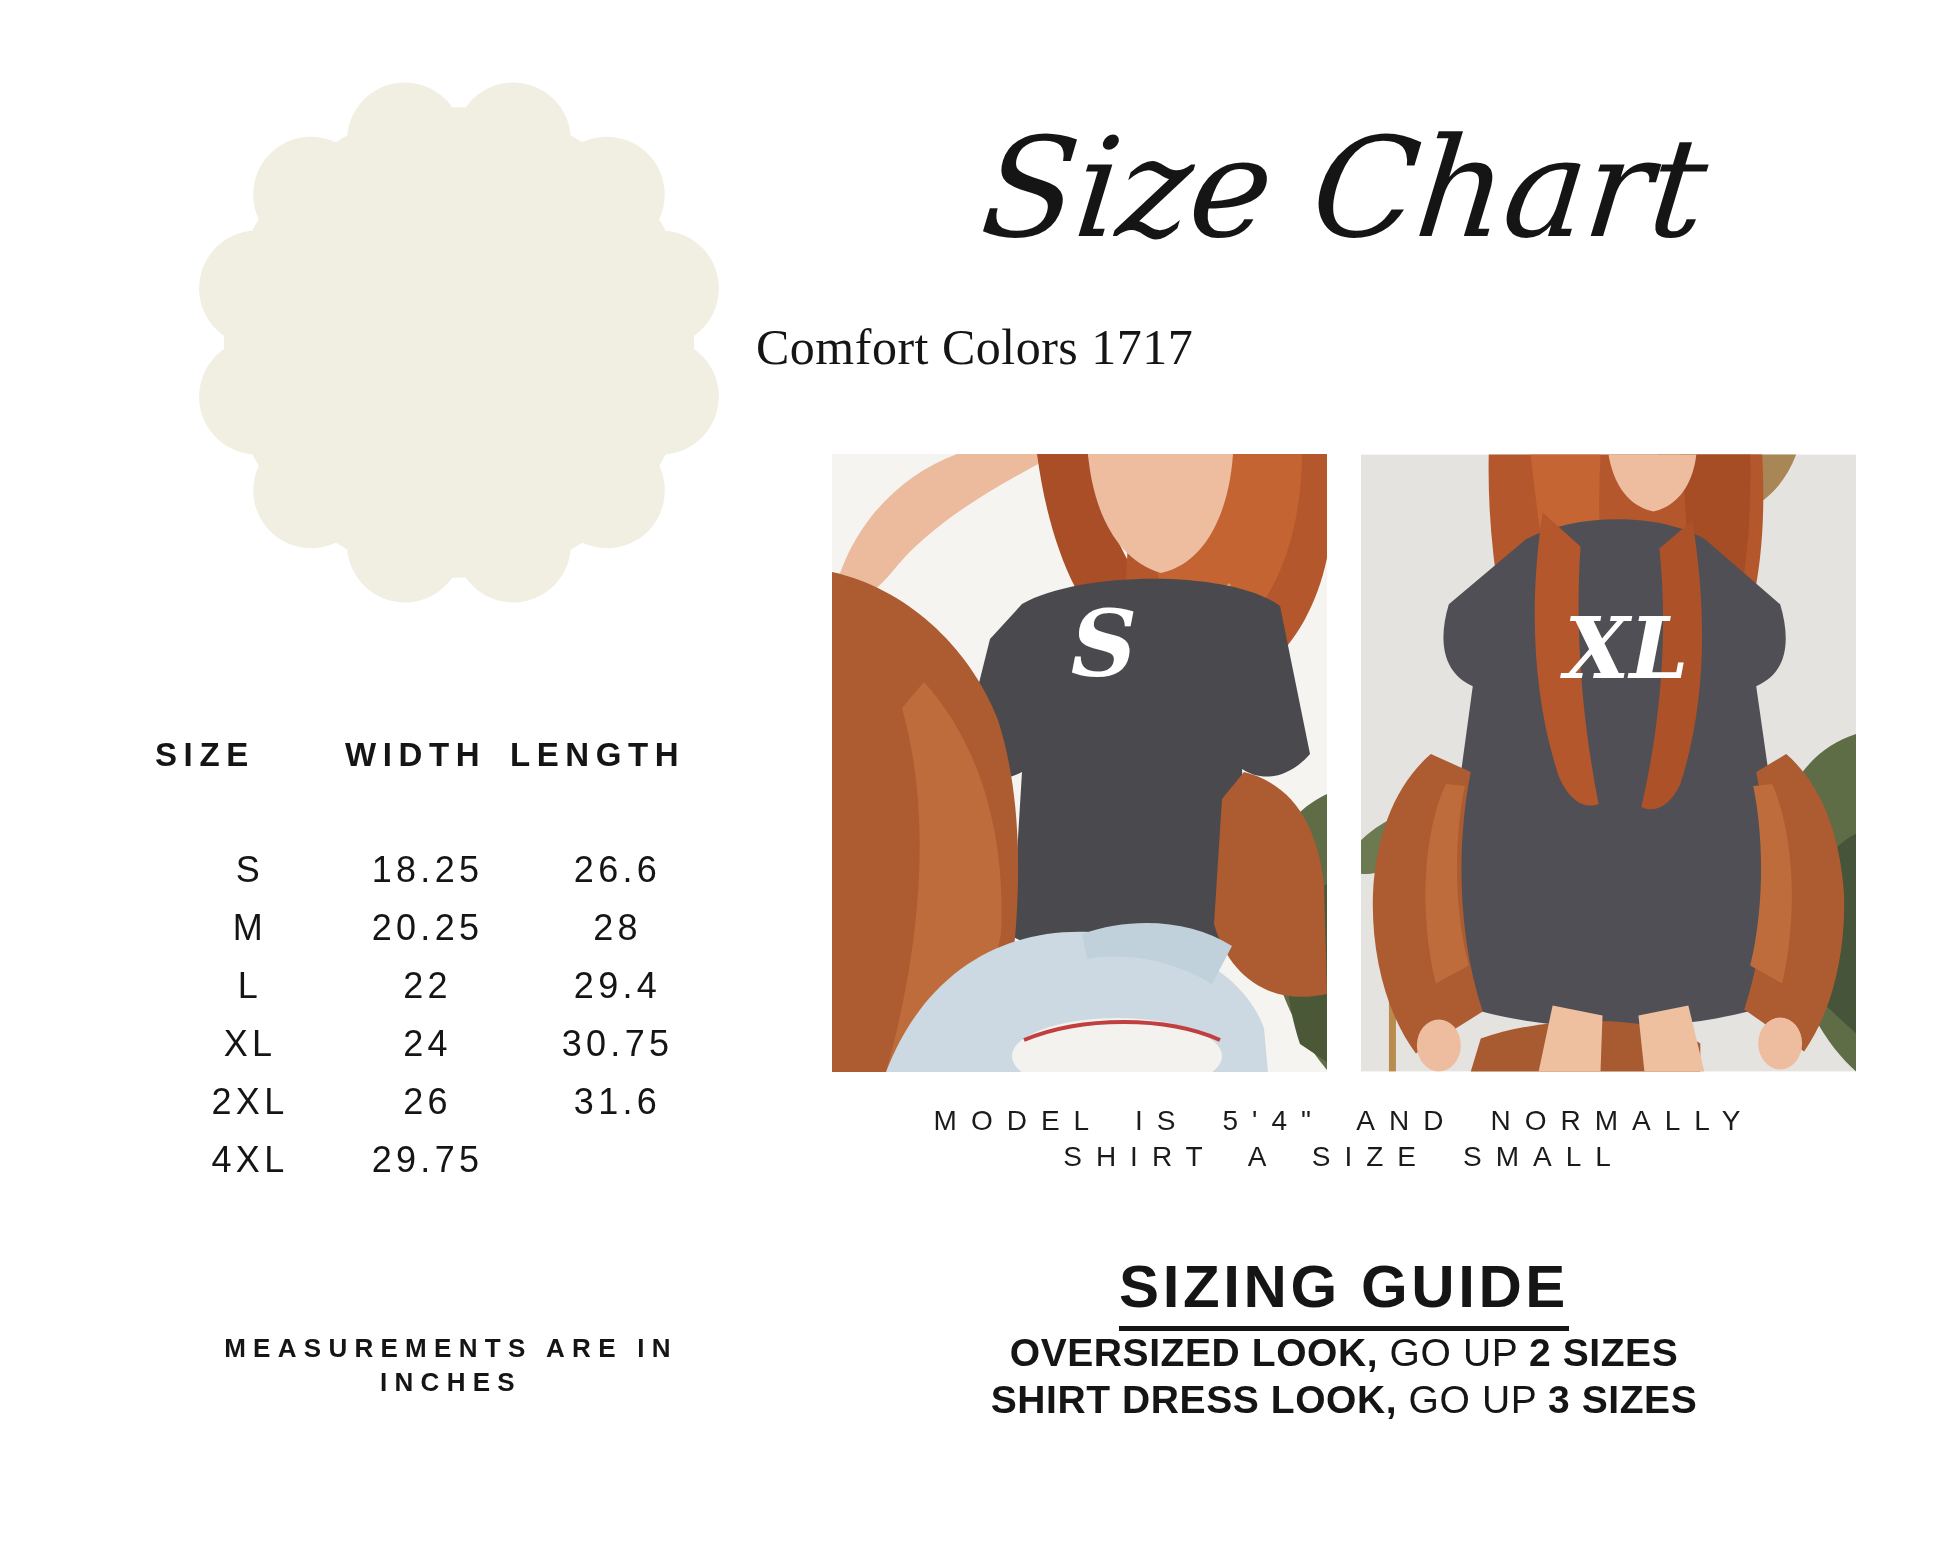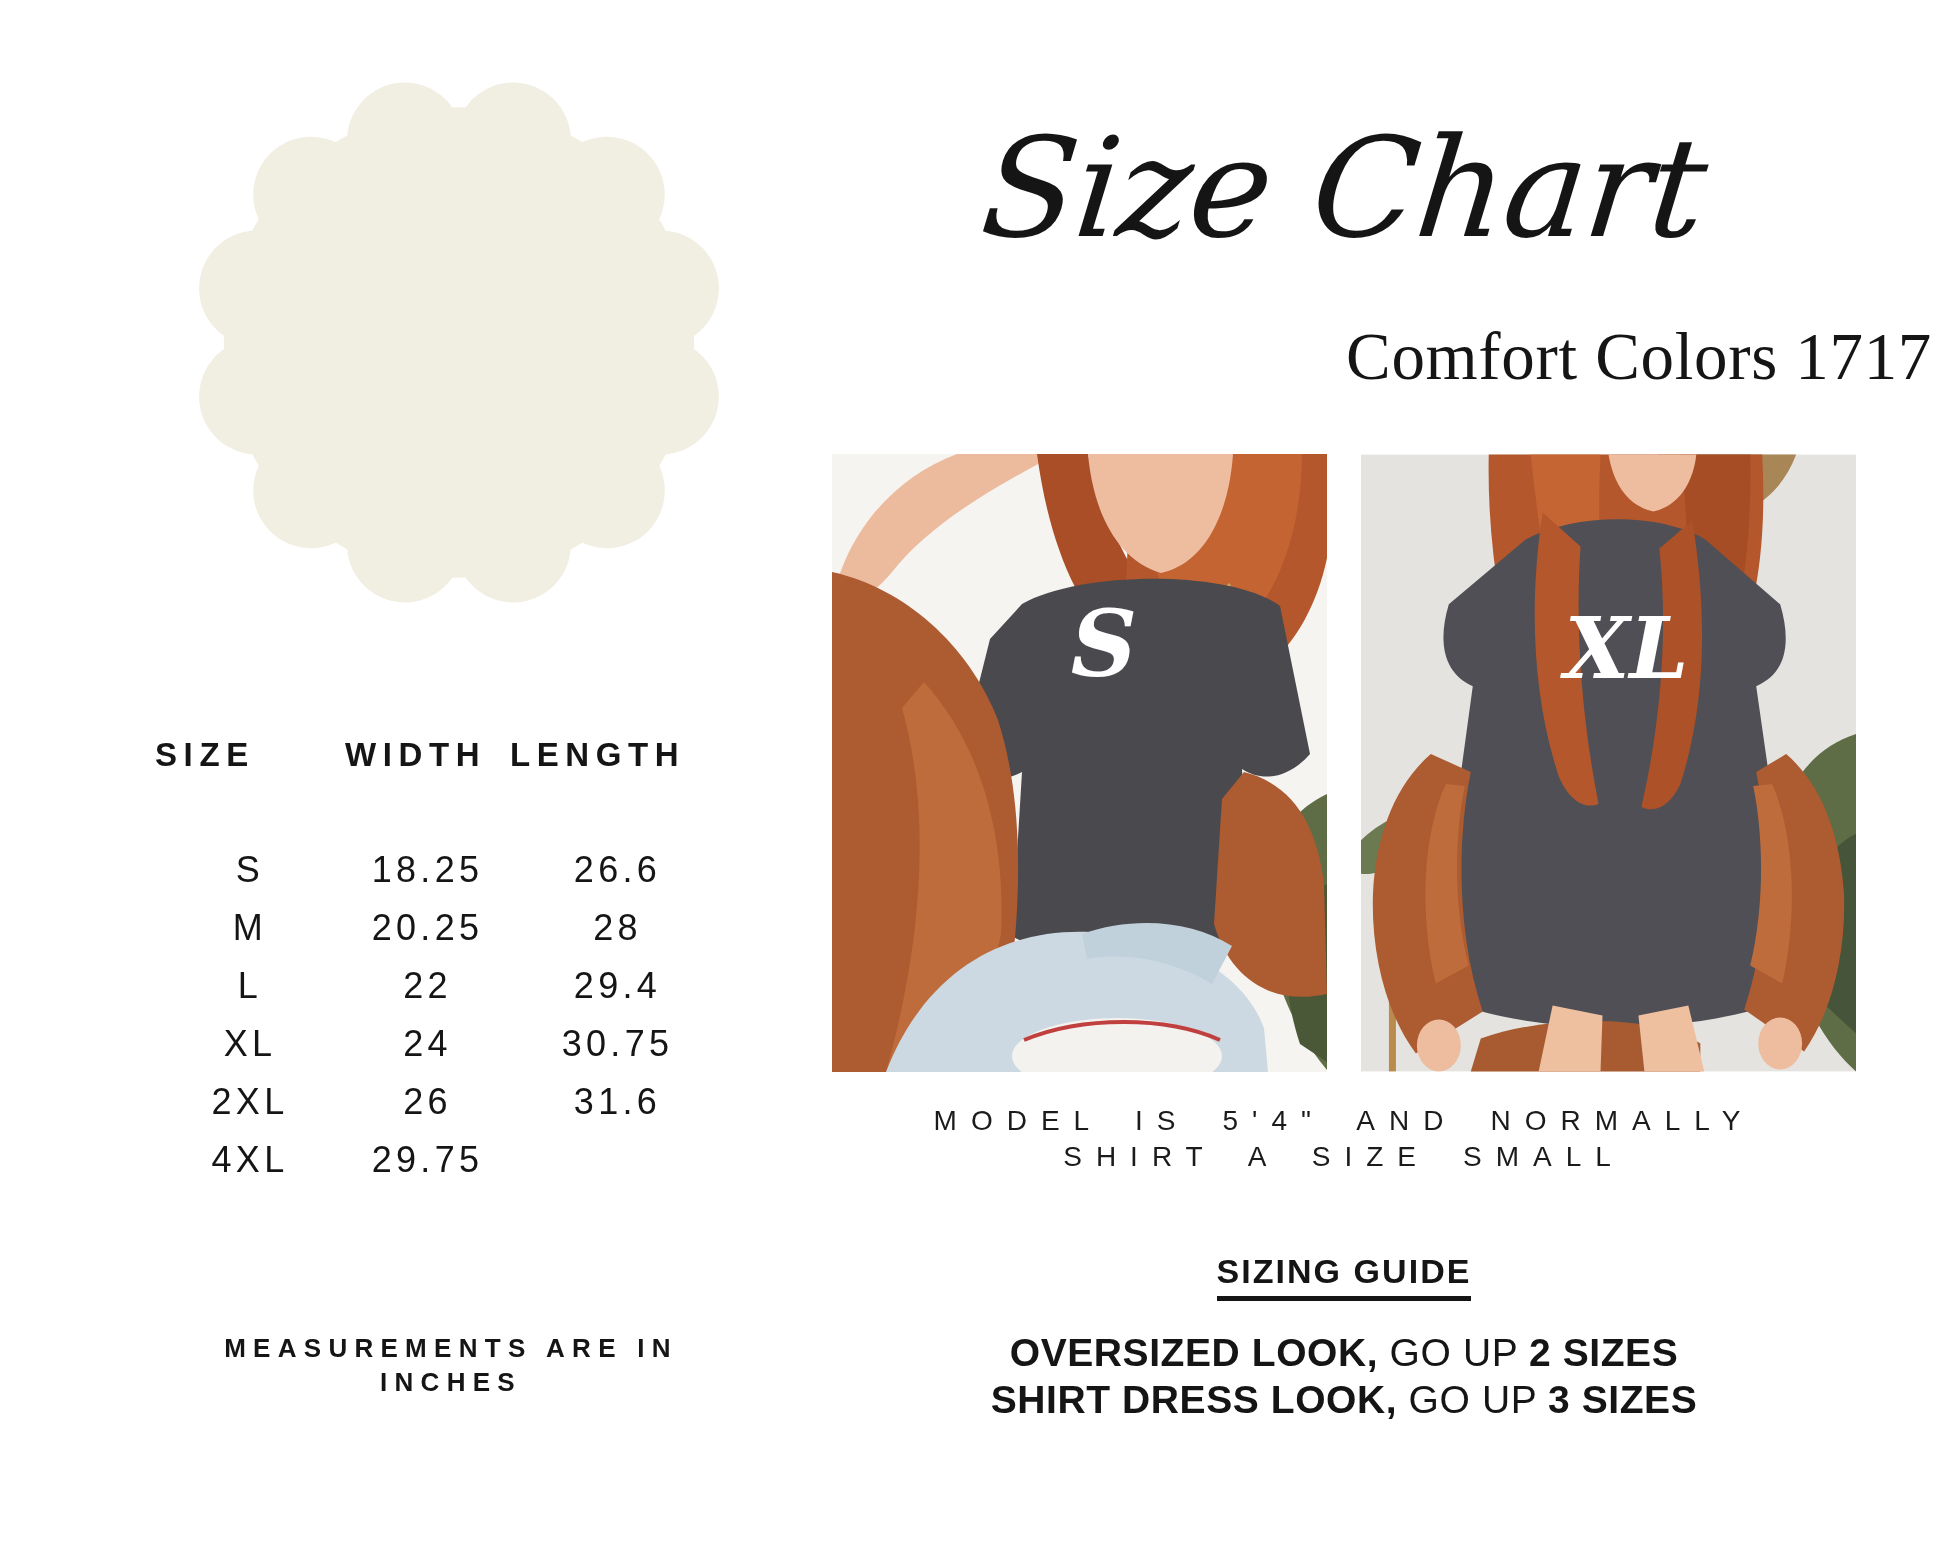--- a/index.html
+++ b/index.html
@@ -29,40 +29,40 @@
 
   
   .right-col{left:756px;top:0;width:1176px;height:1557px;}
   .script-title{
     position:absolute;left:0;top:92px;width:100%;text-align:center;
     font-family:"DejaVu Serif",serif;font-style:italic;font-weight:400;
     font-size:138px;line-height:1.4;letter-spacing:-.01em;
     transform:skewX(-6deg);
   }
   .subtitle{
-    position:absolute;left:0;top:318px;width:100%;text-align:right;
-    font-family:"Liberation Serif",serif;font-size:67px;font-weight:500;letter-spacing:.01em;
+    position:absolute;left:0;top:318px;width:100%;text-align:left;
+    font-family:"Liberation Serif",serif;font-size:50px;font-weight:500;letter-spacing:.01em;
   }
   .photos{
     position:absolute;left:0;top:454px;width:100%;height:618px;
     display:flex;justify-content:center;gap:34px;
   }
   .photo{width:495px;height:618px;overflow:hidden;}
   .photo svg{display:block;width:100%;height:100%;}
   .shirt-letter{
     font-family:"DejaVu Serif",serif;font-style:italic;font-weight:700;fill:#ffffff;
   }
   .model-note{
     position:absolute;left:0;top:1103px;width:100%;text-align:center;
     font-size:28px;font-weight:400;letter-spacing:.5em;word-spacing:.4em;line-height:36px;
     color:#1b1b1b;
   }
   .sizing-heading-wrap{position:absolute;left:0;top:1252px;width:100%;text-align:center;}
   .sizing-heading{
-    display:inline-block;font-size:34px;font-weight:700;letter-spacing:.06em;
+    display:inline-block;font-size:60px;font-weight:700;letter-spacing:.06em;
     padding-bottom:5px;border-bottom:5px solid #151515;
   }
   .guide{
     position:absolute;left:0;top:1329px;width:100%;text-align:center;
     font-size:39px;line-height:47px;letter-spacing:.015em;
   }
   .gb{font-weight:700;}
   .gr{font-weight:400;}
 </style>
 </head>

